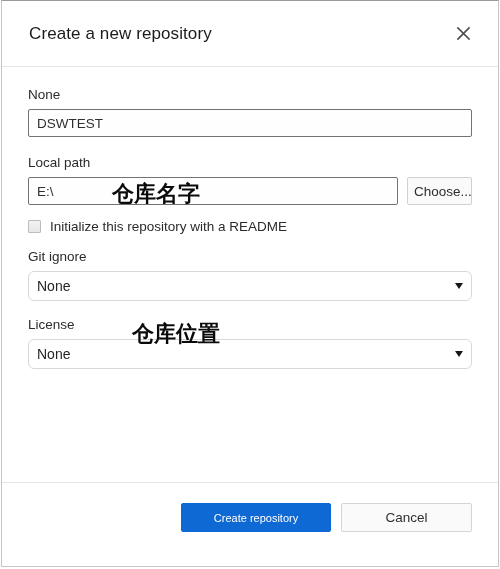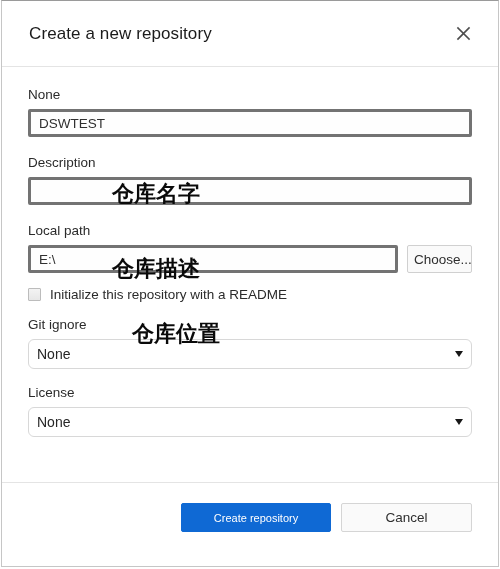--- a/index.html
+++ b/index.html
@@ -72,21 +72,21 @@
     color: #2b2b2b;
     line-height: 16px;
     margin-bottom: 6px;
     display: block;
   }
 
   .f-input {
     width: 100%;
     height: 28px;
     box-sizing: border-box;
-    border: 3px solid #737373;
+    border: 1px solid #737373;
     border-radius: 2px;
     background: #fefefe;
     font-family: "Liberation Sans", sans-serif;
     font-size: 13.5px;
     color: #303030;
     padding: 0 8px;
     outline: none;
   }
   .f-input::placeholder { color: #a9a9a9; }
 
@@ -234,24 +234,20 @@
     </div>
   </div>
 
   <div class="dlg-body">
 
     <div class="field">
       <label class="f-label">None</label>
       <input class="f-input" type="text" value="DSWTEST" style="">
     </div>
 
-    <div class="field gap-22">
-      <label class="f-label">Description</label>
-      <input class="f-input" type="text" value="" style="">
-    </div>
 
     <div class="field gap-22">
       <label class="f-label">Local path</label>
       <div class="row-path">
         <input class="f-input" type="text" value="E:\" style="">
         <button class="choose-btn">Choose...</button>
       </div>
     </div>
 
     <div class="cb-row">
@@ -273,21 +269,20 @@
       <label class="f-label">License</label>
       <div class="sel-wrap">
         <select class="f-select">
           <option>None</option>
         </select>
         <span class="sel-arrow"></span>
       </div>
     </div>
 
     <div class="annot annot-name">仓库名字</div>
-    <div class="annot annot-desc">仓库描述</div>
     <div class="annot annot-path">仓库位置</div>
 
   </div>
 
   <div class="dlg-footer">
     <button class="btn-primary">Create repository</button>
     <button class="btn-secondary">Cancel</button>
   </div>
 
 </div>

